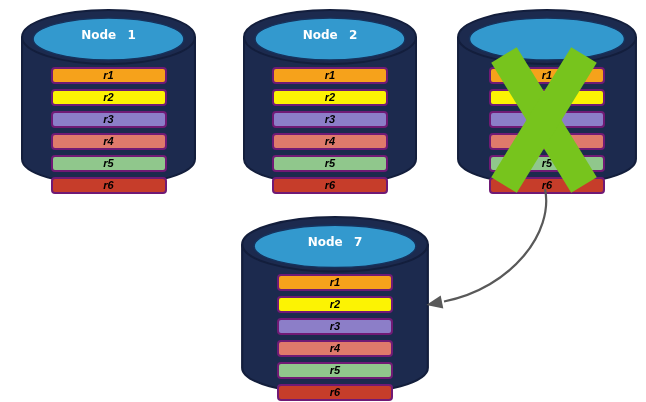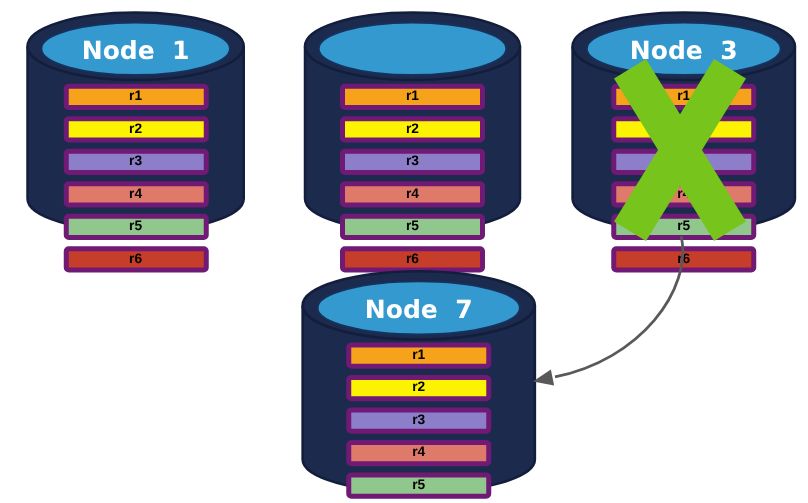--- a/index.html
+++ b/index.html
@@ -8,27 +8,27 @@
   .node { position:absolute; }
   .cyl  { position:absolute; left:0; top:0; width:100%; height:100%; }
   .cyl-body { fill:#1C2A4E; stroke:#131E3C; stroke-width:2; }
   .cyl-rim  { fill:#1C2A4E; stroke:#131E3C; stroke-width:2; }
   .cyl-cap  { fill:#3399CE; stroke:#16325C; stroke-width:1.5; }
 
   .node-label {
     position:absolute; left:0; right:0; top:21px;
     text-align:center; color:#ffffff;
     font-family:"DejaVu Sans", sans-serif;
-    font-weight:bold; font-size:20px; word-spacing:7px;
+    font-weight:bold; font-size:12px; word-spacing:7px;
   }
   .rows { position:absolute; top:60px; left:50%; transform:translateX(-50%); width:116px; }
   .row {
     height:13px; line-height:13px; margin-bottom:5px;
-    border:4px solid #701a75; border-radius:4px;
-    text-align:center; font-weight:bold; font-size:11px; color:#000000;
+    border:2px solid #701a75; border-radius:4px;
+    text-align:center; font-weight:bold; font-size:11px; color:#000000;font-style:italic;
   }
 
   .overlay { position:absolute; }
   .x-stroke { stroke:#77C41D; stroke-width:30; stroke-linecap:butt; }
   .arrow-line { fill:none; stroke:#595959; stroke-width:2.2; }
   .arrow-head { fill:#595959; }
 </style>
 </head>
 <body>
 
@@ -50,37 +50,37 @@
       <div class="row" style="background: rgb(198, 61, 42);">r6</div>
     </div>
   </div>
 
   <div class="node" style="left:242px; top:7px; width:176px; height:180px;">
     <svg class="cyl" viewBox="0 0 176 180" preserveAspectRatio="none">
       <path class="cyl-body" d="M2,30 L2,152 A86,26 0 0,0 174,152 L174,30"></path>
       <ellipse class="cyl-rim" cx="88" cy="30" rx="86" ry="27"></ellipse>
       <ellipse class="cyl-cap" cx="88" cy="32" rx="75" ry="21"></ellipse>
     </svg>
+    <div class="node-label">Node 2</div>
     <div class="rows">
       <div class="row" style="background: rgb(246, 162, 27);">r1</div>
       <div class="row" style="background: rgb(252, 243, 3);">r2</div>
       <div class="row" style="background: rgb(140, 126, 200);">r3</div>
       <div class="row" style="background: rgb(223, 122, 107);">r4</div>
       <div class="row" style="background: rgb(144, 199, 140);">r5</div>
       <div class="row" style="background: rgb(198, 61, 42);">r6</div>
     </div>
   </div>
 
   <div class="node" style="left:456px; top:7px; width:182px; height:180px;">
     <svg class="cyl" viewBox="0 0 176 180" preserveAspectRatio="none">
       <path class="cyl-body" d="M2,30 L2,152 A86,26 0 0,0 174,152 L174,30"></path>
       <ellipse class="cyl-rim" cx="88" cy="30" rx="86" ry="27"></ellipse>
       <ellipse class="cyl-cap" cx="88" cy="32" rx="75" ry="21"></ellipse>
     </svg>
-    <div class="node-label">Node 3</div>
     <div class="rows">
       <div class="row" style="background: rgb(246, 162, 27);">r1</div>
       <div class="row" style="background: rgb(252, 243, 3);">r2</div>
       <div class="row" style="background: rgb(140, 126, 200);">r3</div>
       <div class="row" style="background: rgb(223, 122, 107);">r4</div>
       <div class="row" style="background: rgb(144, 199, 140);">r5</div>
       <div class="row" style="background: rgb(198, 61, 42);">r6</div>
     </div>
   </div>
 

